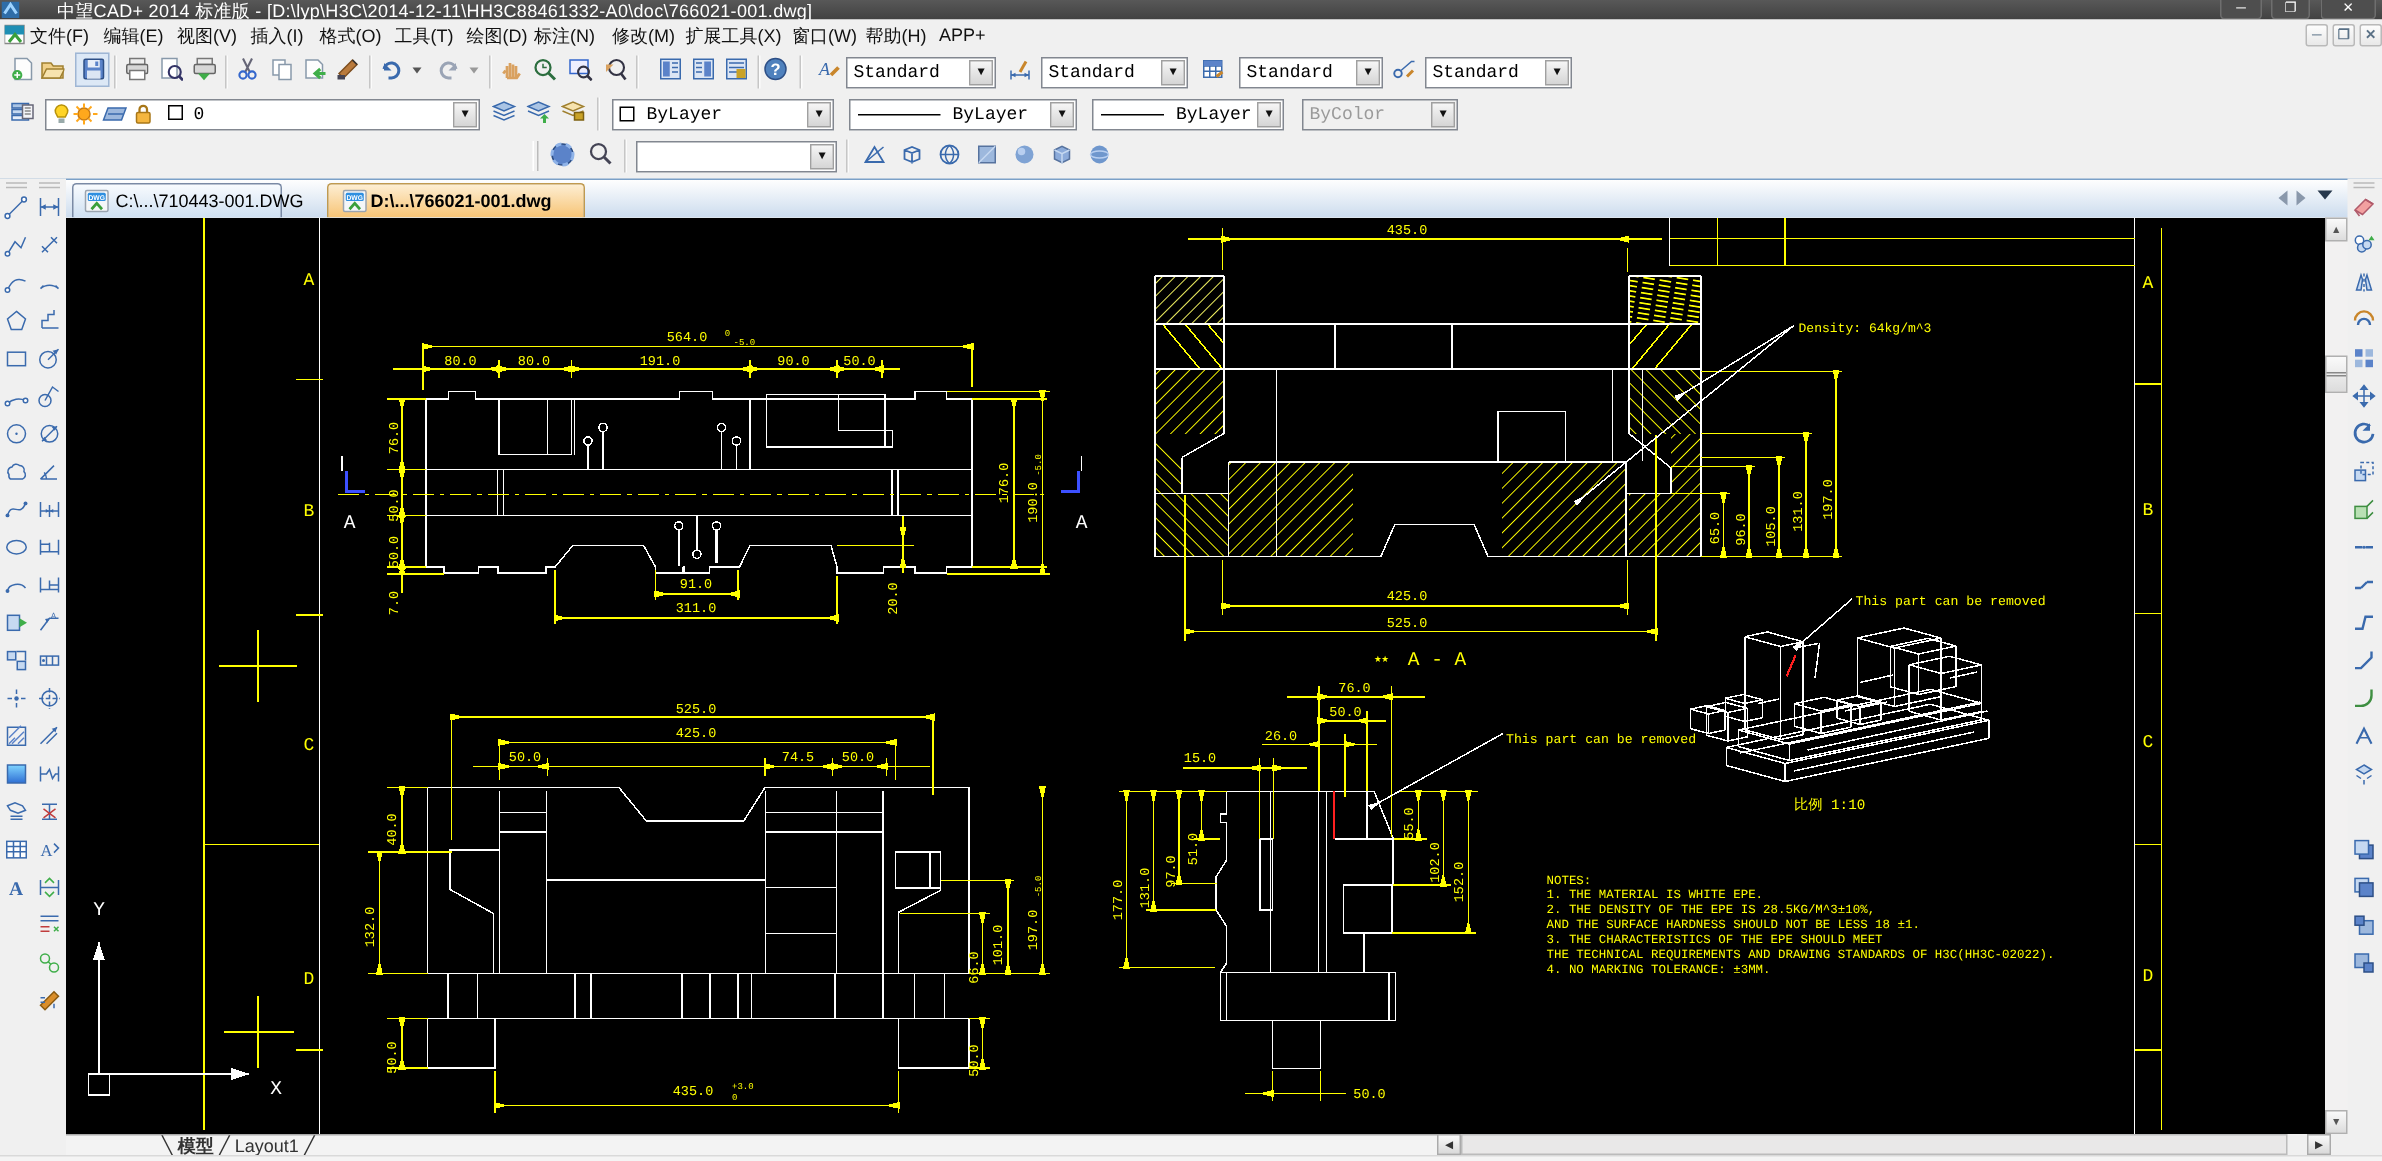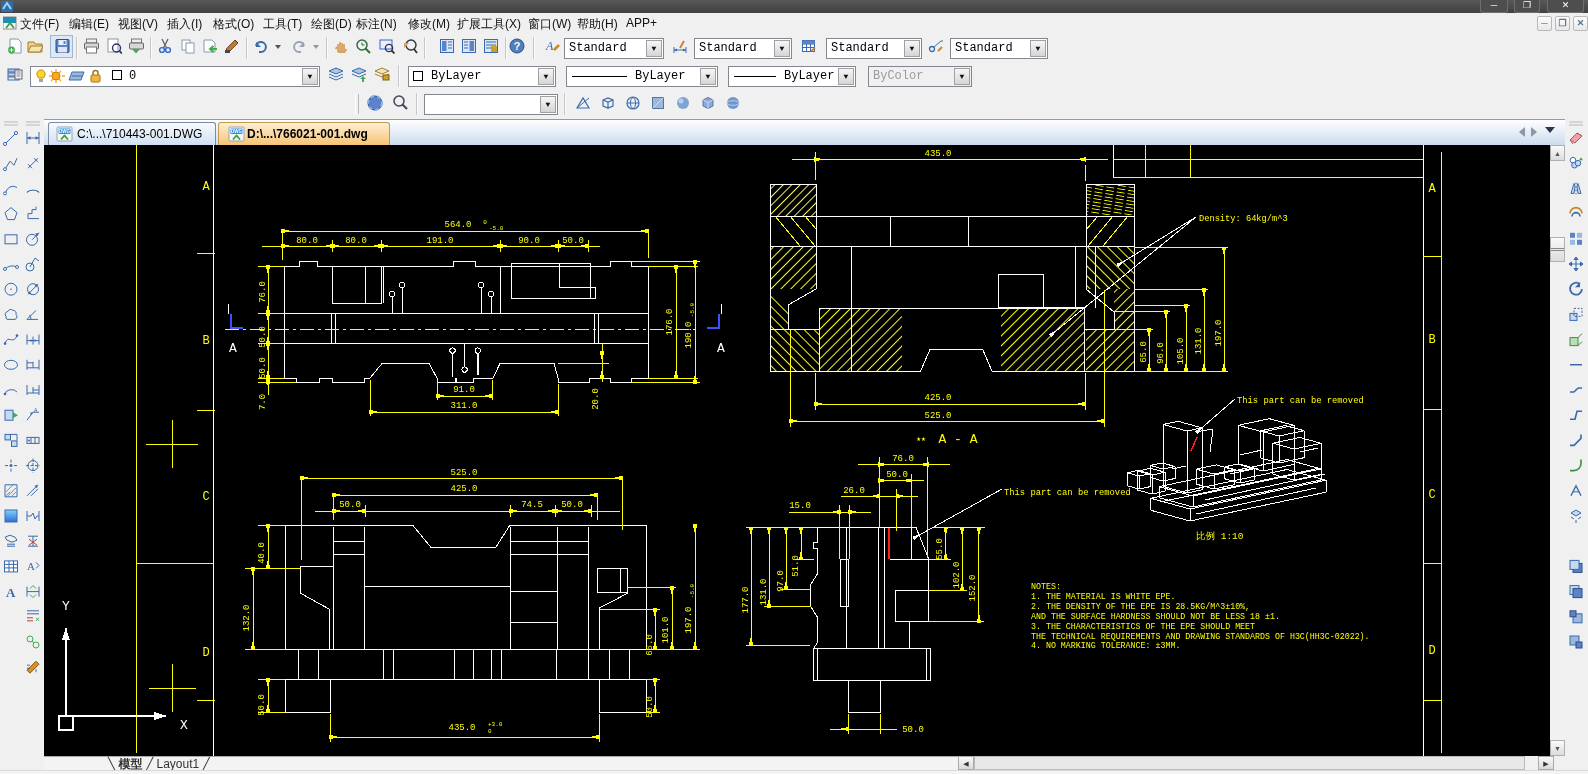--- a/index.html
+++ b/index.html
@@ -30,20 +30,21 @@
 .mtab{position:absolute;top:0;font-size:11px;color:#000;white-space:nowrap}
 text{white-space:pre}
 </style>
 </head>
 <body>
 <div class="abs" id="titlebar">
   <svg class="abs" style="left:1px;top:1px" width="12" height="11">
       <rect width="12" height="11" fill="#2e6da8"></rect>
       <path d="M2 8 L6 2 L10 8" stroke="#9fd4ff" stroke-width="2" fill="none"></path>
     </svg>
+  <div id="titletext">中望CAD+ 2014 标准版 - [D:\lyp\H3C\2014-12-11\HH3C88461332-A0\doc\766021-001.dwg]</div>
   <div class="winbtn" style="left:1480px;width:28px">─</div>
   <div class="winbtn" style="left:1514px;width:26px">❐</div>
   <div class="winbtn" style="left:1547px;width:37px">✕</div>
 </div>
 <div class="abs" id="menubar">
   <svg class="abs" style="left:3px;top:2px" width="14" height="15">
       <rect x="0" y="2" width="13" height="12" fill="#fff" stroke="#888"></rect>
       <rect x="0" y="2" width="13" height="6" fill="#1f8fb4"></rect>
       <path d="M3 13 L7 8 L11 13" stroke="#3a9f3a" stroke-width="2" fill="none"></path>
     </svg>
@@ -306,21 +307,21 @@
       <path d="M3 5 l5 2.5 5 -2.5 M8 7.5 V14" fill="none" stroke="#c6d9f1"></path>
     </svg>
 <svg class="abs" style="left:725px;top:95px" width="16" height="16" viewBox="0 0 16 16">
       <circle cx="8" cy="8" r="6" fill="#6f97cd"></circle>
       <ellipse cx="8" cy="8" rx="6" ry="2.3" fill="none" stroke="#b8cff0"></ellipse>
     </svg>
   </div>
 <div class="abs" style="left:0;top:62px;width:1588px;height:28px"></div>
 <div class="abs" style="left:0;top:119px;width:1588px;height:2px;background:#7ba0c7"></div>
 <div class="abs" id="tabbar">
-  <div class="dtab" style="left:48px;width:168px;background:linear-gradient(#f8fbfe,#cfe0f2)">
+  <div class="dtab" style="left:48px;width:140px;background:linear-gradient(#f8fbfe,#cfe0f2)">
     <svg class="abs" style="left:7px;top:3px" width="18" height="16">
         <rect x="1" y="1" width="15" height="14" rx="1" fill="#f4f6f8" stroke="#9aa4b0"></rect>
         <rect x="2.5" y="2.5" width="12" height="5.5" rx="1" fill="#2f8fe0"></rect>
         <text x="8.5" y="7" text-anchor="middle" font-size="4.5" font-weight="bold" fill="#fff" font-family="Liberation Sans">DWG</text>
         <path d="M5 13.5 L8.5 9.5 L12 13.5" stroke="#3a9f3a" stroke-width="1.8" fill="none"></path>
       </svg>
     <div class="tt">C:\...\710443-001.DWG</div>
   </div>
   <div class="dtab" style="left:218px;width:172px;background:linear-gradient(#fdeed3,#f7c475);border-color:#c09a50;font-weight:bold">
     <svg class="abs" style="left:9px;top:3px" width="18" height="16">

